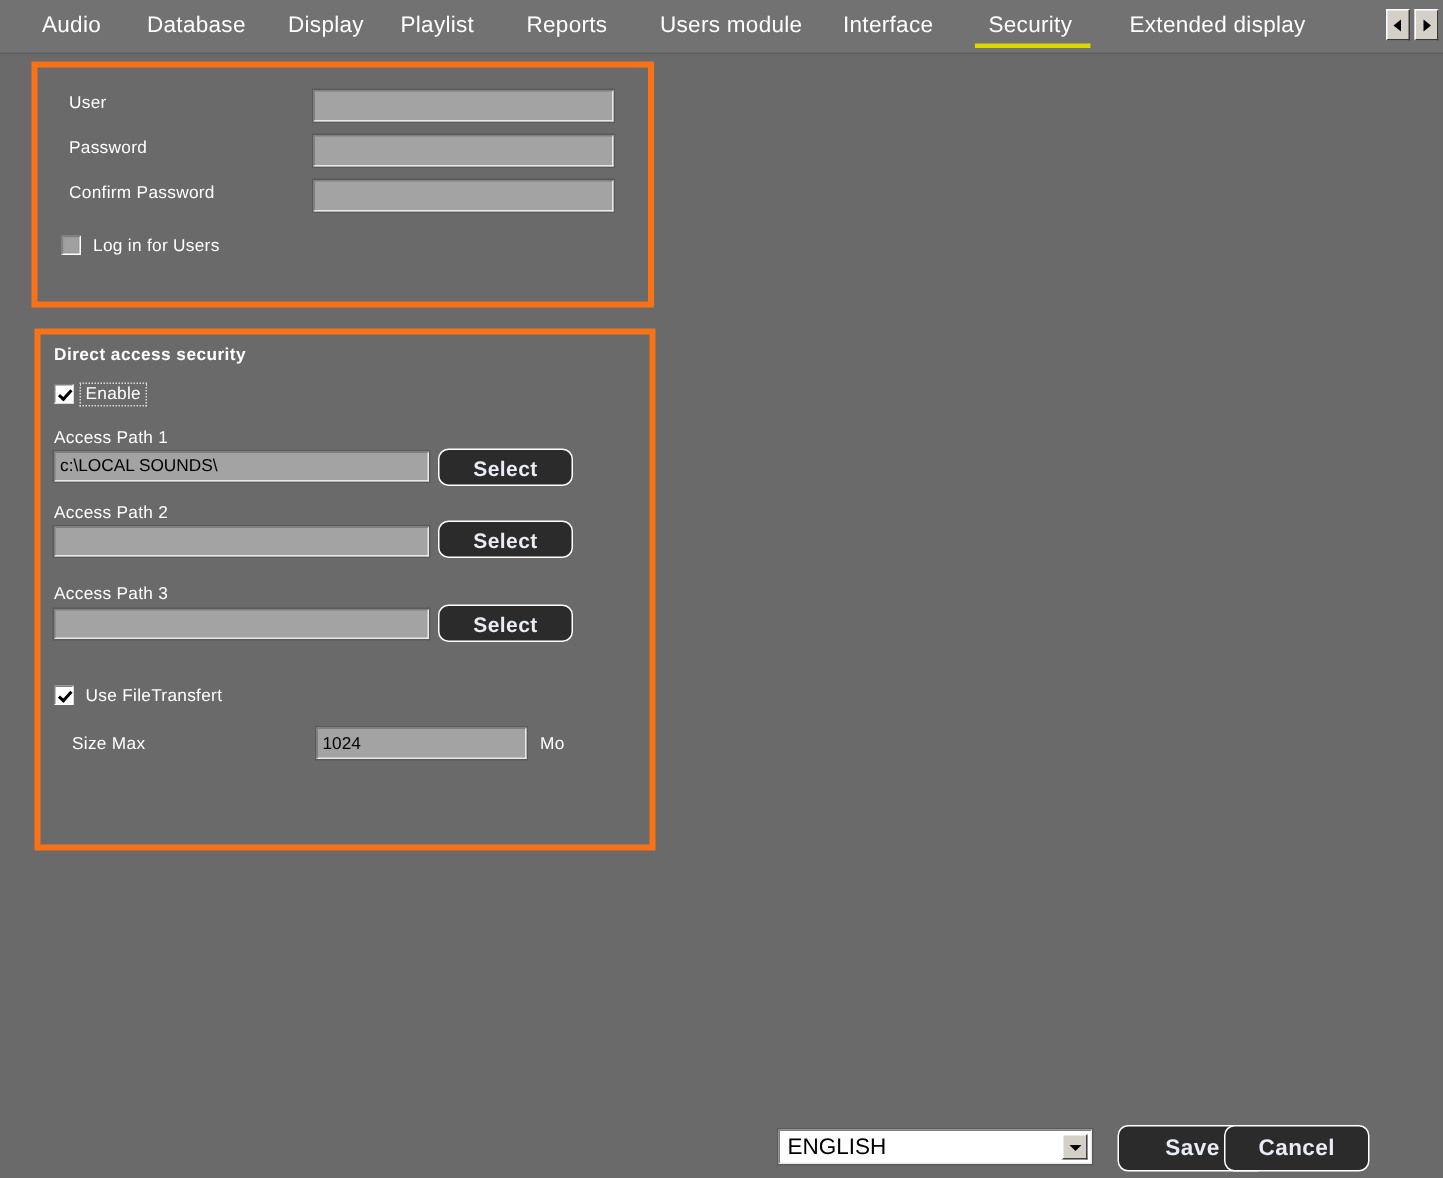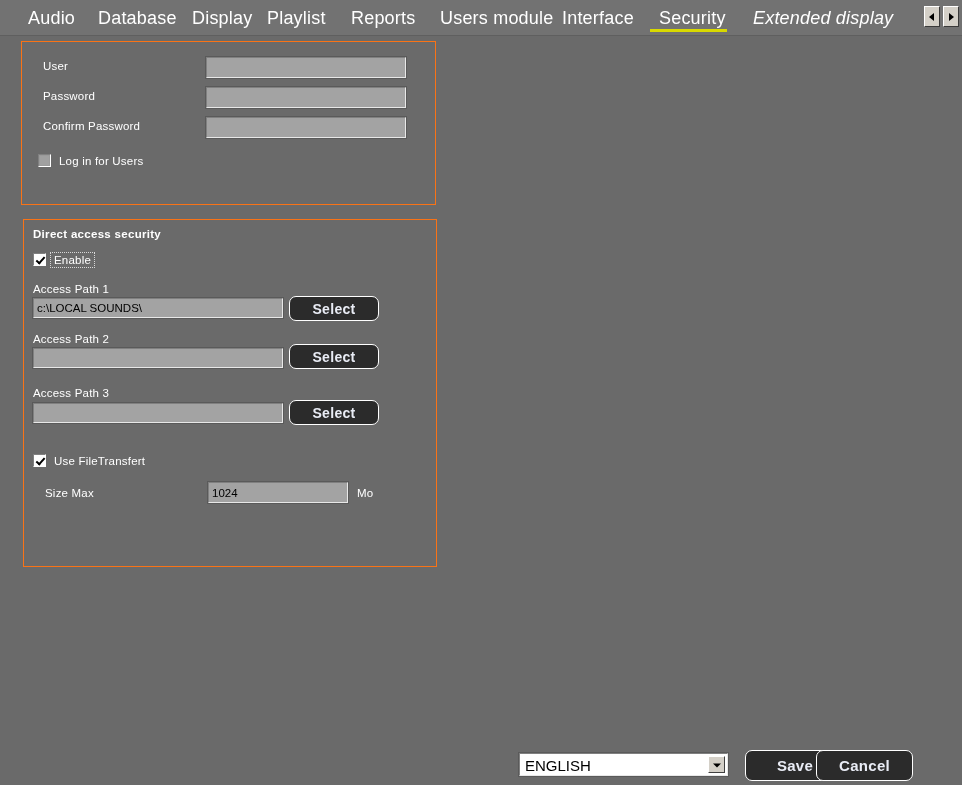--- a/index.html
+++ b/index.html
@@ -21,21 +21,21 @@
   #tabbar {
     position: absolute;
     left: 0; top: 0;
     width: 962px; height: 35px;
     background: #727272;
     border-bottom: 1px solid #5f5f5f;
   }
   .tab {
     position: absolute;
     top: 8px;
-    font-size: 18px;
+    font-size: 15px;
     color: #ffffff;
     white-space: nowrap;
     letter-spacing: 0.2px;
     cursor: default;
   }
   .tab.active { color: #ffffff; }
   .tab-underline {
     position: absolute;
     height: 3px;
     background: #d9d900;
@@ -64,21 +64,21 @@
     border-right: 5px solid #000000;
   }
   .navbtn.right i {
     transform: translate(-40%, -50%);
     border-left: 5px solid #000000;
   }
 
   
   .panel {
     position: absolute;
-    border: 1px solid #f97316;
+    border: 4px solid #f97316;
     box-sizing: border-box;
     background: transparent;
   }
   .panel-title {
     position: absolute;
     font-size: 11.5px;
     font-weight: bold;
     color: #ffffff;
     letter-spacing: 0.3px;
   }
@@ -227,21 +227,21 @@
 <div id="tabbar">
   <div class="tab" style="left:28px;">Audio</div>
   <div class="tab" style="left:98px;">Database</div>
   <div class="tab" style="left:192px;">Display</div>
   <div class="tab" style="left:267px;">Playlist</div>
   <div class="tab" style="left:351px;">Reports</div>
   <div class="tab" style="left:440px;">Users module</div>
   <div class="tab" style="left:562px;">Interface</div>
   <div class="tab active" style="left:659px;">Security</div>
   <div class="tab-underline" style="left:650px; top:29px; width:77px;"></div>
-  <div class="tab" style="left:753px;font-style:italic;">Extended display</div>
+  <div class="tab" style="left:753px;">Extended display</div>
 
   <div class="navbtn left" style="left:924px; top:6px;">
       <i></i>
     </div>
   <div class="navbtn right" style="left:943px; top:6px;">
       <i></i>
     </div>
 </div>
 
 <div class="panel" style="left:21px; top:41px; width:415px; height:164px;">

